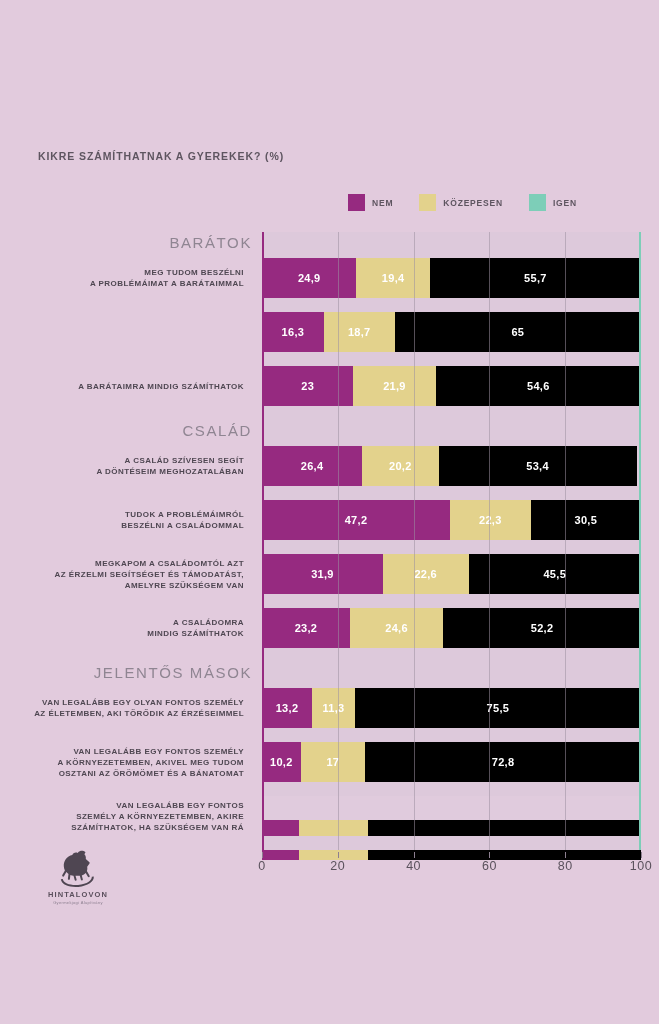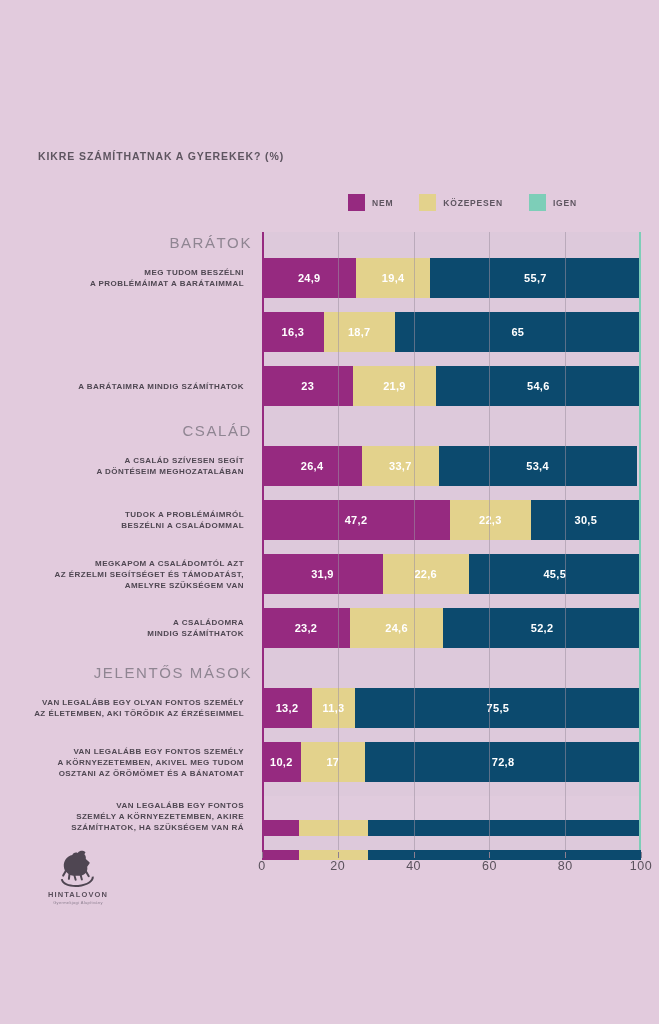--- a/index.html
+++ b/index.html
@@ -116,21 +116,21 @@
     justify-content: center;
     color: #ffffff;
     font-size: 11px;
     font-weight: 700;
     letter-spacing: 0.3px;
     box-sizing: border-box;
     overflow: hidden;
   }
   .seg-nem { background: #962a80; }
   .seg-koz { background: #e3d28c; }
-  .seg-igen { background: #0c4a6e; }
+  .seg-igen { background: #000000; }
 
   
   .row-label {
     position: absolute;
     right: 0;
     width: 250px;
     text-align: right;
     padding-right: 18px;
     box-sizing: border-box;
     font-size: 8px;
@@ -294,21 +294,21 @@
       <div class="plot-bg-band" style="top: 120px; height: 14px;"></div>
       <div class="bar-row" style="top: 134px;">
         <div class="seg seg-nem" style="width: 92px;">23</div>
         <div class="seg seg-koz" style="width: 83.001px;">21,9</div>
         <div class="seg seg-igen" style="width: 206.934px;">54,6</div>
       </div>
       <div class="plot-bg-band" style="top: 174px; height: 14px;"></div>
       <div class="plot-bg-band" style="top: 188px; height: 26px;"></div>
       <div class="bar-row" style="top: 214px;">
         <div class="seg seg-nem" style="width: 100.056px;">26,4</div>
-        <div class="seg seg-koz" style="width: 76.558px;">33,7</div>
+        <div class="seg seg-koz" style="width: 76.558px;">20,2</div>
         <div class="seg seg-igen" style="width: 198px;">53,4</div>
       </div>
       <div class="plot-bg-band" style="top: 254px; height: 14px;"></div>
       <div class="bar-row" style="top: 268px;">
         <div class="seg seg-nem" style="width: 197px;">47,2</div>
         <div class="seg seg-koz" style="width: 84.517px;">22,3</div>
         <div class="seg seg-igen" style="width: 115.595px;">30,5</div>
       </div>
       <div class="plot-bg-band" style="top: 308px; height: 14px;"></div>
       <div class="bar-row" style="top: 322px;">

